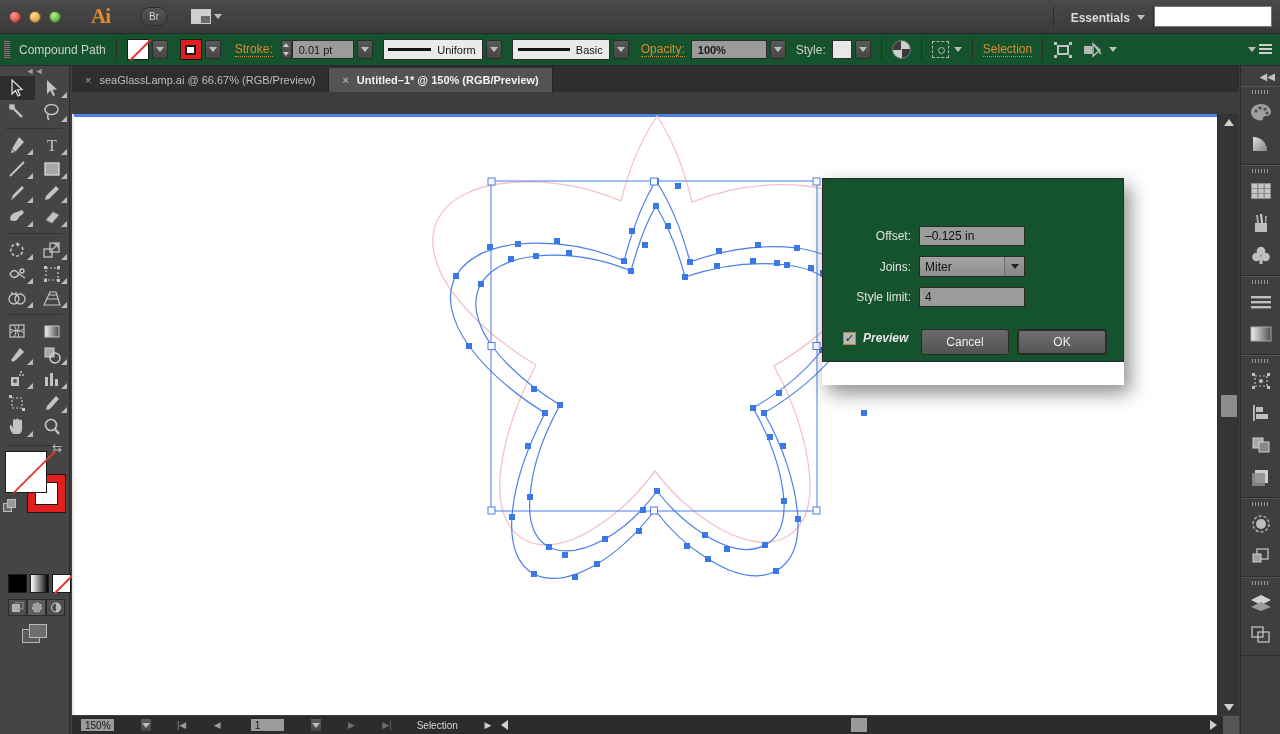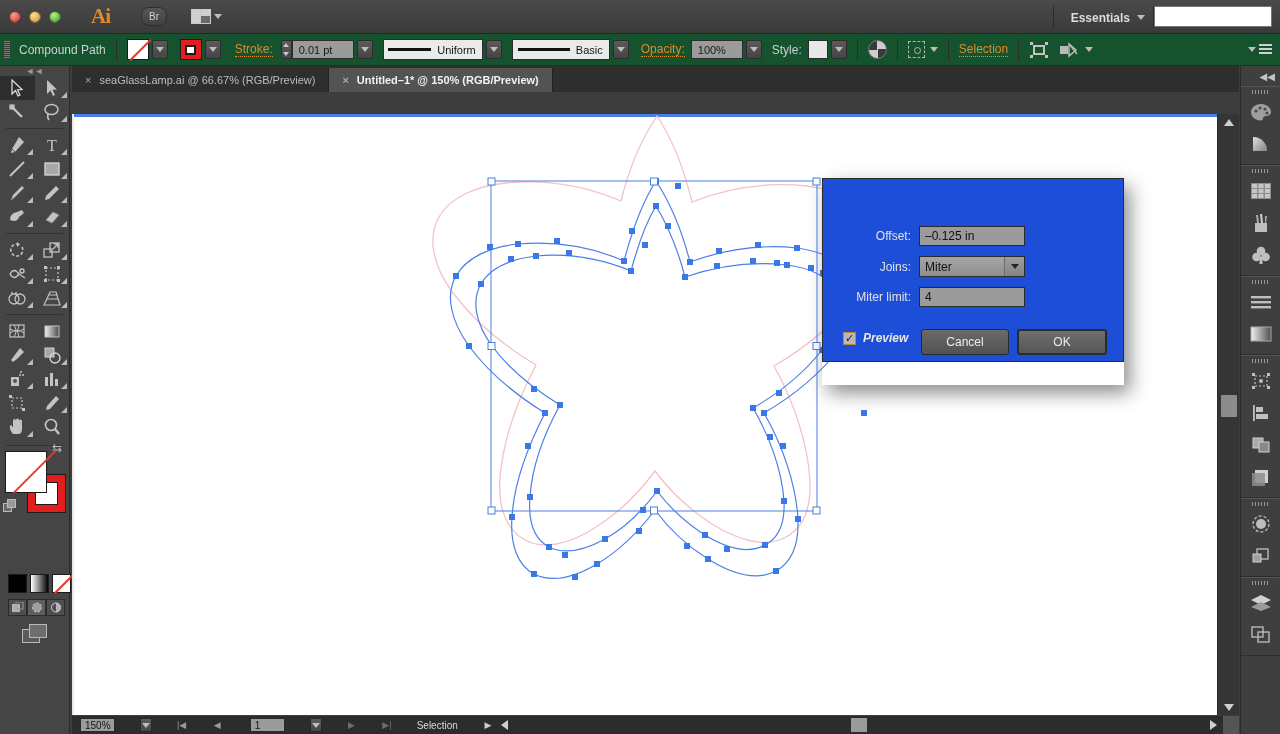--- a/index.html
+++ b/index.html
@@ -254,21 +254,21 @@
     position:absolute; left:822px; top:178px; width:302px; height:207px;
     box-shadow: 6px 8px 18px rgba(0,0,0,.45);
   }
   .dlg-title {
     height:23px; background:linear-gradient(#c3c3c3,#a8a8a8);
     border:1px solid #6e6e6e; border-bottom:none;
     display:flex;align-items:center;justify-content:center;
     font-size:12px; color:#232323; font-weight:bold;
   }
   .dlg-body {
-    height:184px; background:#1d4ed8; border:1px solid #2b2b2b;
+    height:184px; background:#14532d; border:1px solid #2b2b2b;
     position:relative;
   }
   .dlg-row { position:absolute; display:flex; align-items:center; }
   .dlg-lbl { color:#e2e2e2; font-size:12px; text-align:right; }
   .dlg-input {
     background:#9b9b9b; border:1px solid #2a2a2a; height:20px;
     color:#111; font-size:12px; display:flex; align-items:center; padding-left:5px;
   }
   .dlg-select {
     background:linear-gradient(#a5a5a5,#8e8e8e); border:1px solid #2a2a2a; height:21px;
@@ -360,21 +360,21 @@
       <span class="strokeline"></span>
       <span>Basic</span>
     </div>
     <div class="mini-dd">
         <span class="caret-d"></span>
       </div>
 
     <div style="width:12px"></div>
     <div class="dot-label">Opacity:</div>
     <div style="width:6px"></div>
-    <div class="field" style="width:52px;">100%</div>
+    <div class="field" style="width:76px;font-weight:bold;">100%</div>
     <div class="mini-dd">
         <span class="caret-d"></span>
       </div>
 
     <div style="width:10px"></div>
     <div class="cb-label" style="margin-left:0">Style:</div>
     <div style="width:6px"></div>
     <div class="style-sw"></div>
     <div class="mini-dd">
         <span class="caret-d"></span>
@@ -837,21 +837,21 @@
           <span class="dlg-lbl" style="width:88px;">Joins:</span>
           <span class="dlg-select" style="margin-left:8px;width:106px;">
             <span>Miter</span>
             <span class="sel-arrow">
               <span style="width:0;height:0;border-left:4px solid transparent;border-right:4px solid transparent;border-top:5px solid #232323;display:block"></span>
             </span>
           </span>
         </div>
 
         <div class="dlg-row" style="left:0;top:108px;width:100%;">
-          <span class="dlg-lbl" style="width:88px;">Miter limit:</span>
+          <span class="dlg-lbl" style="width:88px;">Style limit:</span>
           <span class="dlg-input" style="margin-left:8px;width:106px;">4</span>
         </div>
 
         <div class="dlg-row" style="left:20px;top:152px;gap:7px;">
           <span class="chk">✓</span>
           <span style="color:#e8e8e8;font-size:12px;font-weight:bold;font-style:italic;">Preview</span>
         </div>
 
         <div class="dlg-btn" style="position:absolute;left:98px;top:150px;width:88px;">Cancel</div>
         <div class="dlg-btn primary" style="position:absolute;left:194px;top:150px;width:90px;">OK</div>

